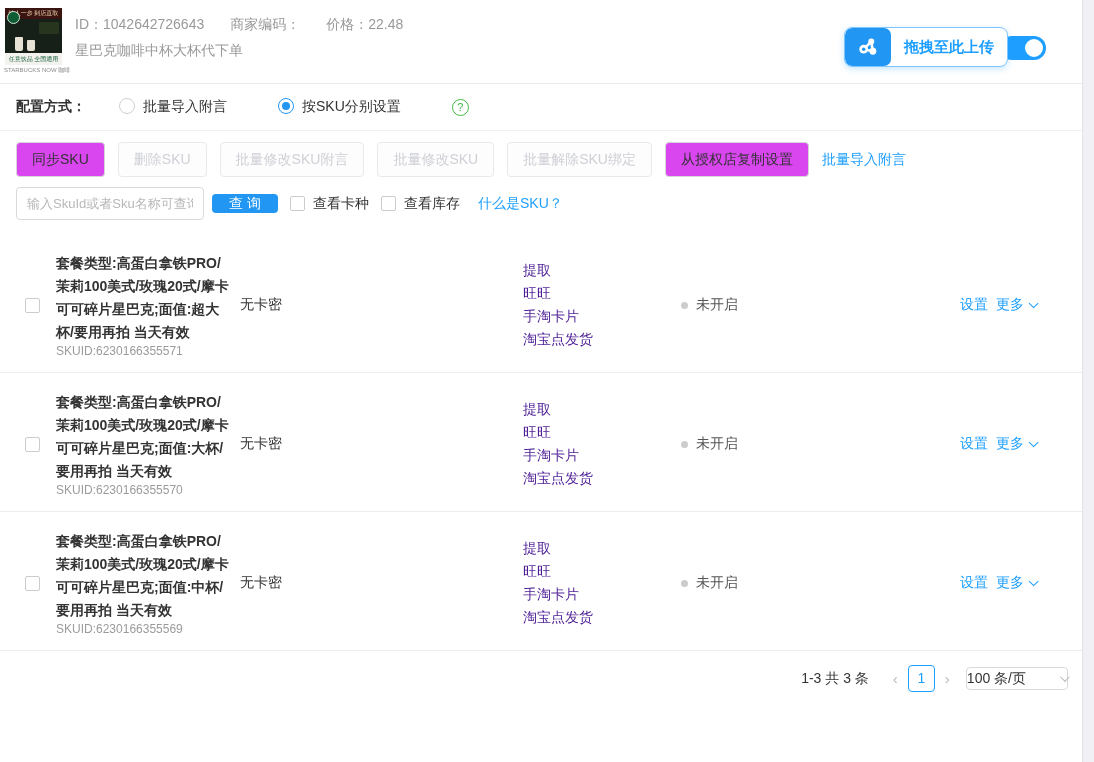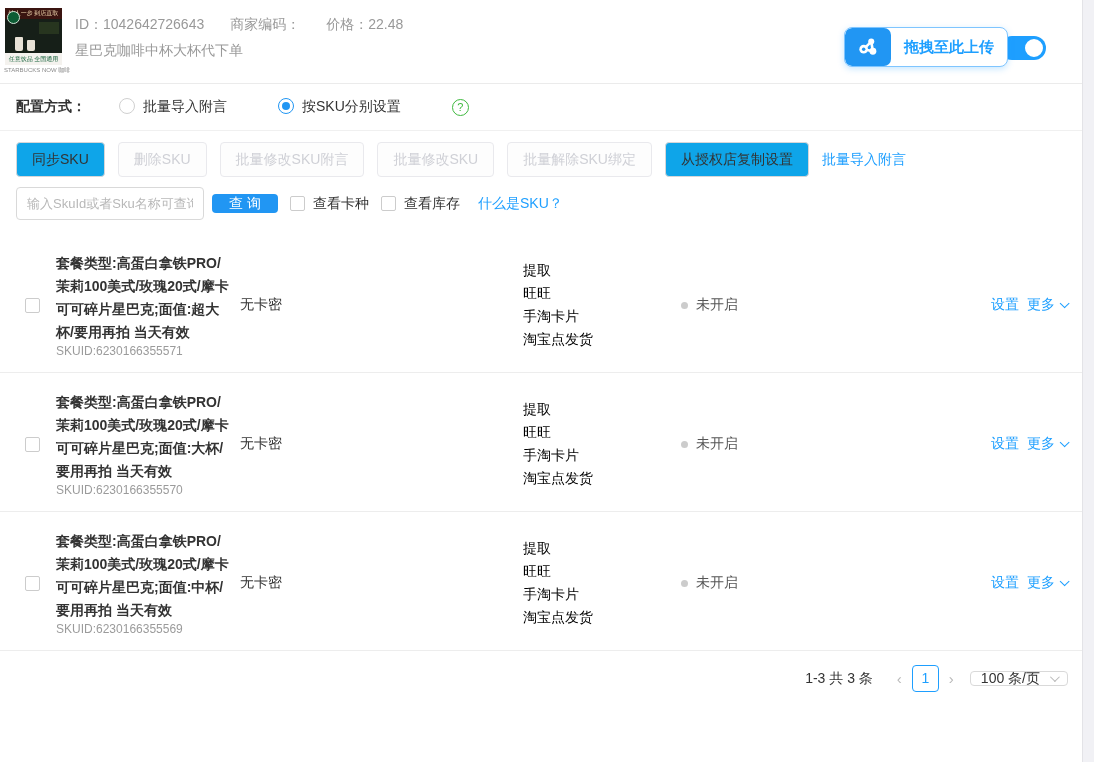--- a/index.html
+++ b/index.html
@@ -58,21 +58,21 @@
     height:8px; border-radius:50%; background:#2196f3; }
   .cfg .opt { margin-right:28px; cursor:pointer; }
   .qmark { width:17px; height:17px; border:1px solid #3eb93e; color:#3eb93e;
     border-radius:50%; font-size:11px; line-height:15px; text-align:center;
     display:inline-block; cursor:pointer; }
 
   
   .tools { display:flex; align-items:center; padding:11px 16px 0 16px; }
   .btn { height:35px; padding:0 15px; border-radius:4px; font-size:14px;
     margin-right:13px; cursor:pointer; font-family:inherit; }
-  .btn.norm { background:#0ea5e9; border:1px solid #d6d6d8; color:#333; }
+  .btn.norm { background:#d946ef; border:1px solid #d6d6d8; color:#333; }
   .btn.dis  { background:#fdfdfd; border:1px solid #e9e9ed; color:#cfd0d6; cursor:not-allowed; }
   .link { color:#1e9fff; cursor:pointer; }
 
   
   .search { display:flex; align-items:center; padding:10px 16px 0 16px; }
   .search input { width:188px; height:33px; border:1px solid #d9d9d9; border-radius:4px;
     padding:0 10px; font-size:13px; color:#333; font-family:inherit; }
   .search input::placeholder { color:#b8b8b8; }
   .btn-q { width:66px; height:19px; margin-left:8px; background:#2196f3; color:#fff;
     border:none; border-radius:4px; font-size:14px; cursor:pointer; font-family:inherit; }
@@ -90,39 +90,39 @@
   .thead .sep { border-right:1px solid #e2e2e2; }
   .th.c2 { padding-left:8px; } .th.c3 { padding-left:8px; }
   .th.c4,.th.c5,.th.c6 { text-align:center; }
   .thead .c0 { display:flex; align-items:center; }
   .trow { border-bottom:1px solid #ededed; padding-top:18px; padding-bottom:14px; }
   .cell { display:flex; flex-direction:column; justify-content:center; }
   .c-check { flex-direction:row; align-items:center; }
   .spec { font-weight:bold; line-height:23px; width:176px; word-break:break-all; }
   .skuid { color:#9b9b9b; font-size:12px; margin-top:0; }
   .c-content { padding-left:8px; color:#333; }
-  .c-method { padding-left:12px; color:#000000; line-height:23px; }
+  .c-method { padding-left:12px; color:#4c1d95; line-height:23px; }
   .c-auto { flex-direction:row; align-items:center; justify-content:center; color:#555; }
   .dot { width:7px; height:7px; border-radius:50%; background:#ccc; margin-right:8px; }
-  .c-ops { flex-direction:row; align-items:center; justify-content:flex-end; white-space:nowrap; }
+  .c-ops { flex-direction:row; align-items:center; justify-content:flex-start; white-space:nowrap; }
   .c-ops a { color:#1e9fff; }
   .c-ops .set { margin-right:8px; }
   .chev { display:inline-block; width:7px; height:7px; border-right:1.5px solid #1e9fff;
     border-bottom:1.5px solid #1e9fff; transform:rotate(45deg) translateY(-3px);
     margin-left:4px; }
 
   
   .pager { display:flex; align-items:center; justify-content:flex-end;
     padding:14px 14px 0 0; }
   .pager .total { margin-right:16px; }
   .pg-arrow { color:#b9b9b9; font-size:15px; padding:0 8px; cursor:pointer; }
   .pg-cur { min-width:27px; height:27px; line-height:25px; text-align:center;
     border:1px solid #1e9fff; color:#1e9fff; border-radius:4px; margin:0 2px; cursor:pointer; }
   .psize { display:flex; align-items:center; border:1px solid #d9d9d9; border-radius:4px;
-    height:15px; padding:0 10px; margin-left:8px; cursor:pointer; color:#333; }
+    height:23px; padding:0 0; margin-left:8px; cursor:pointer; color:#333;gap:24px; }
   .chev-g { display:inline-block; width:7px; height:7px; border-right:1.5px solid #b9b9b9;
     border-bottom:1.5px solid #b9b9b9; transform:rotate(45deg) translateY(-2px);
     margin-left:10px; }
 </style>
 </head>
 <body>
 
 <div class="page">
 
   <div class="hdr">

